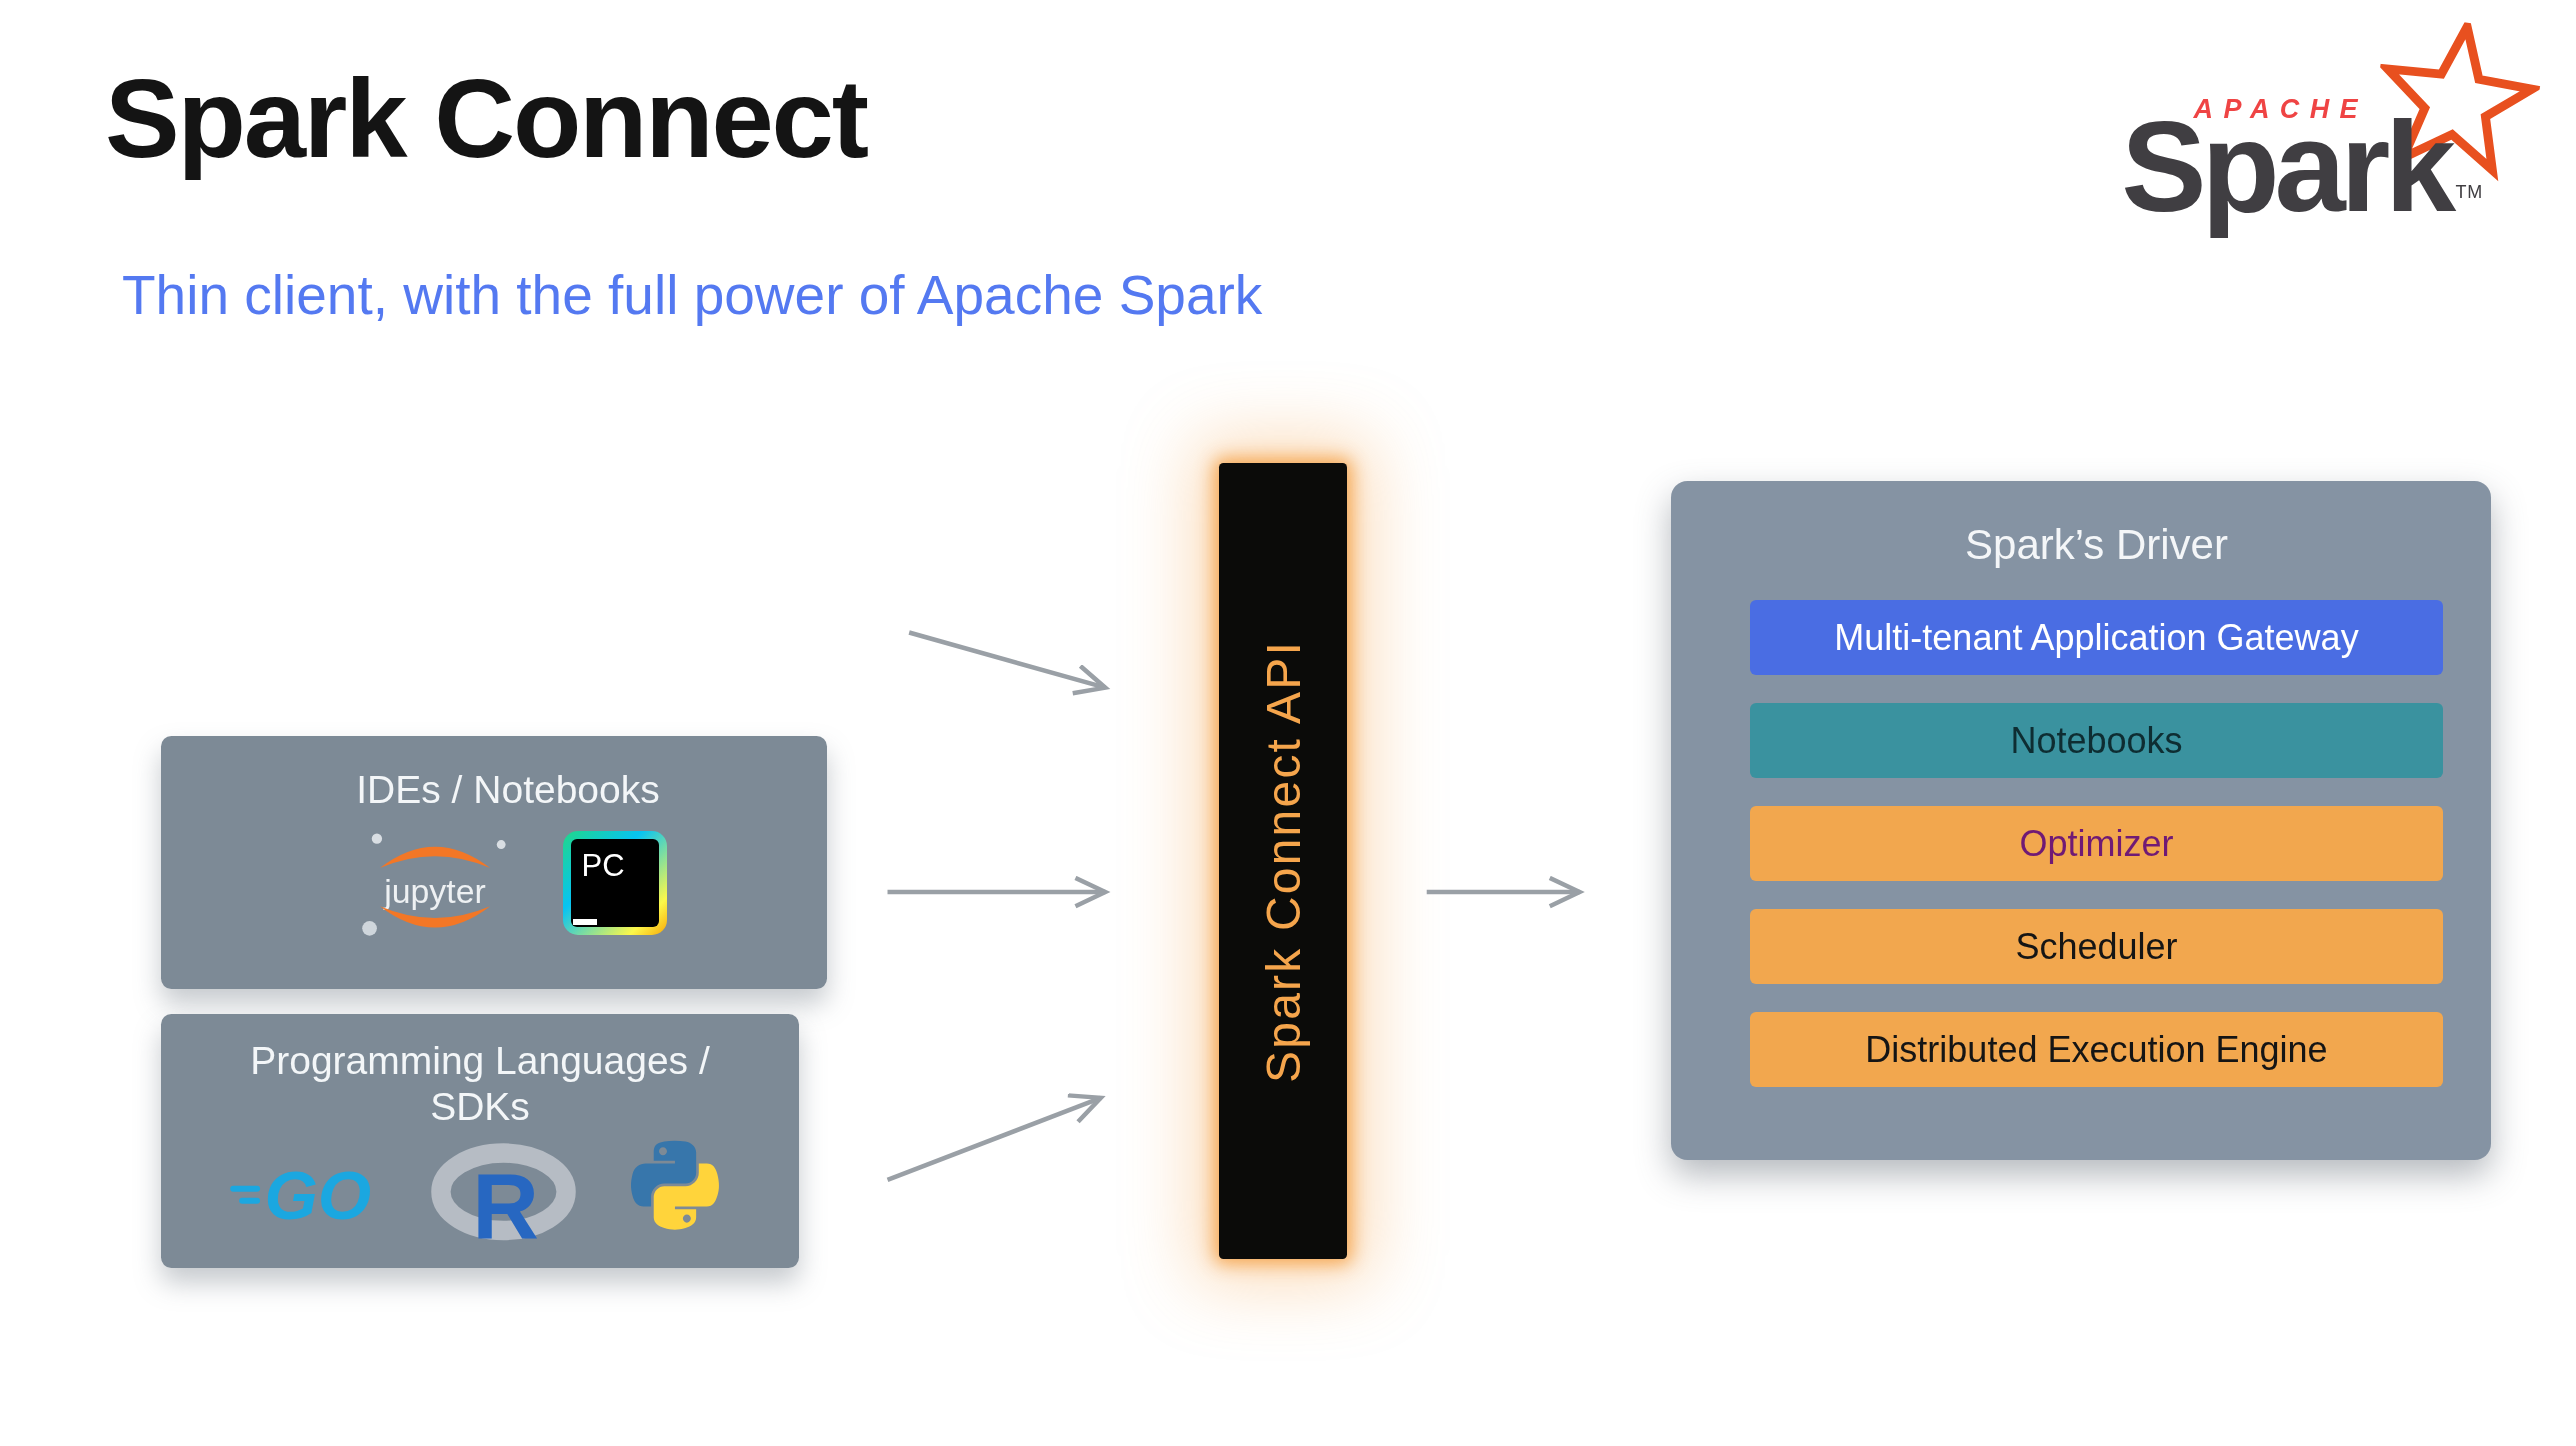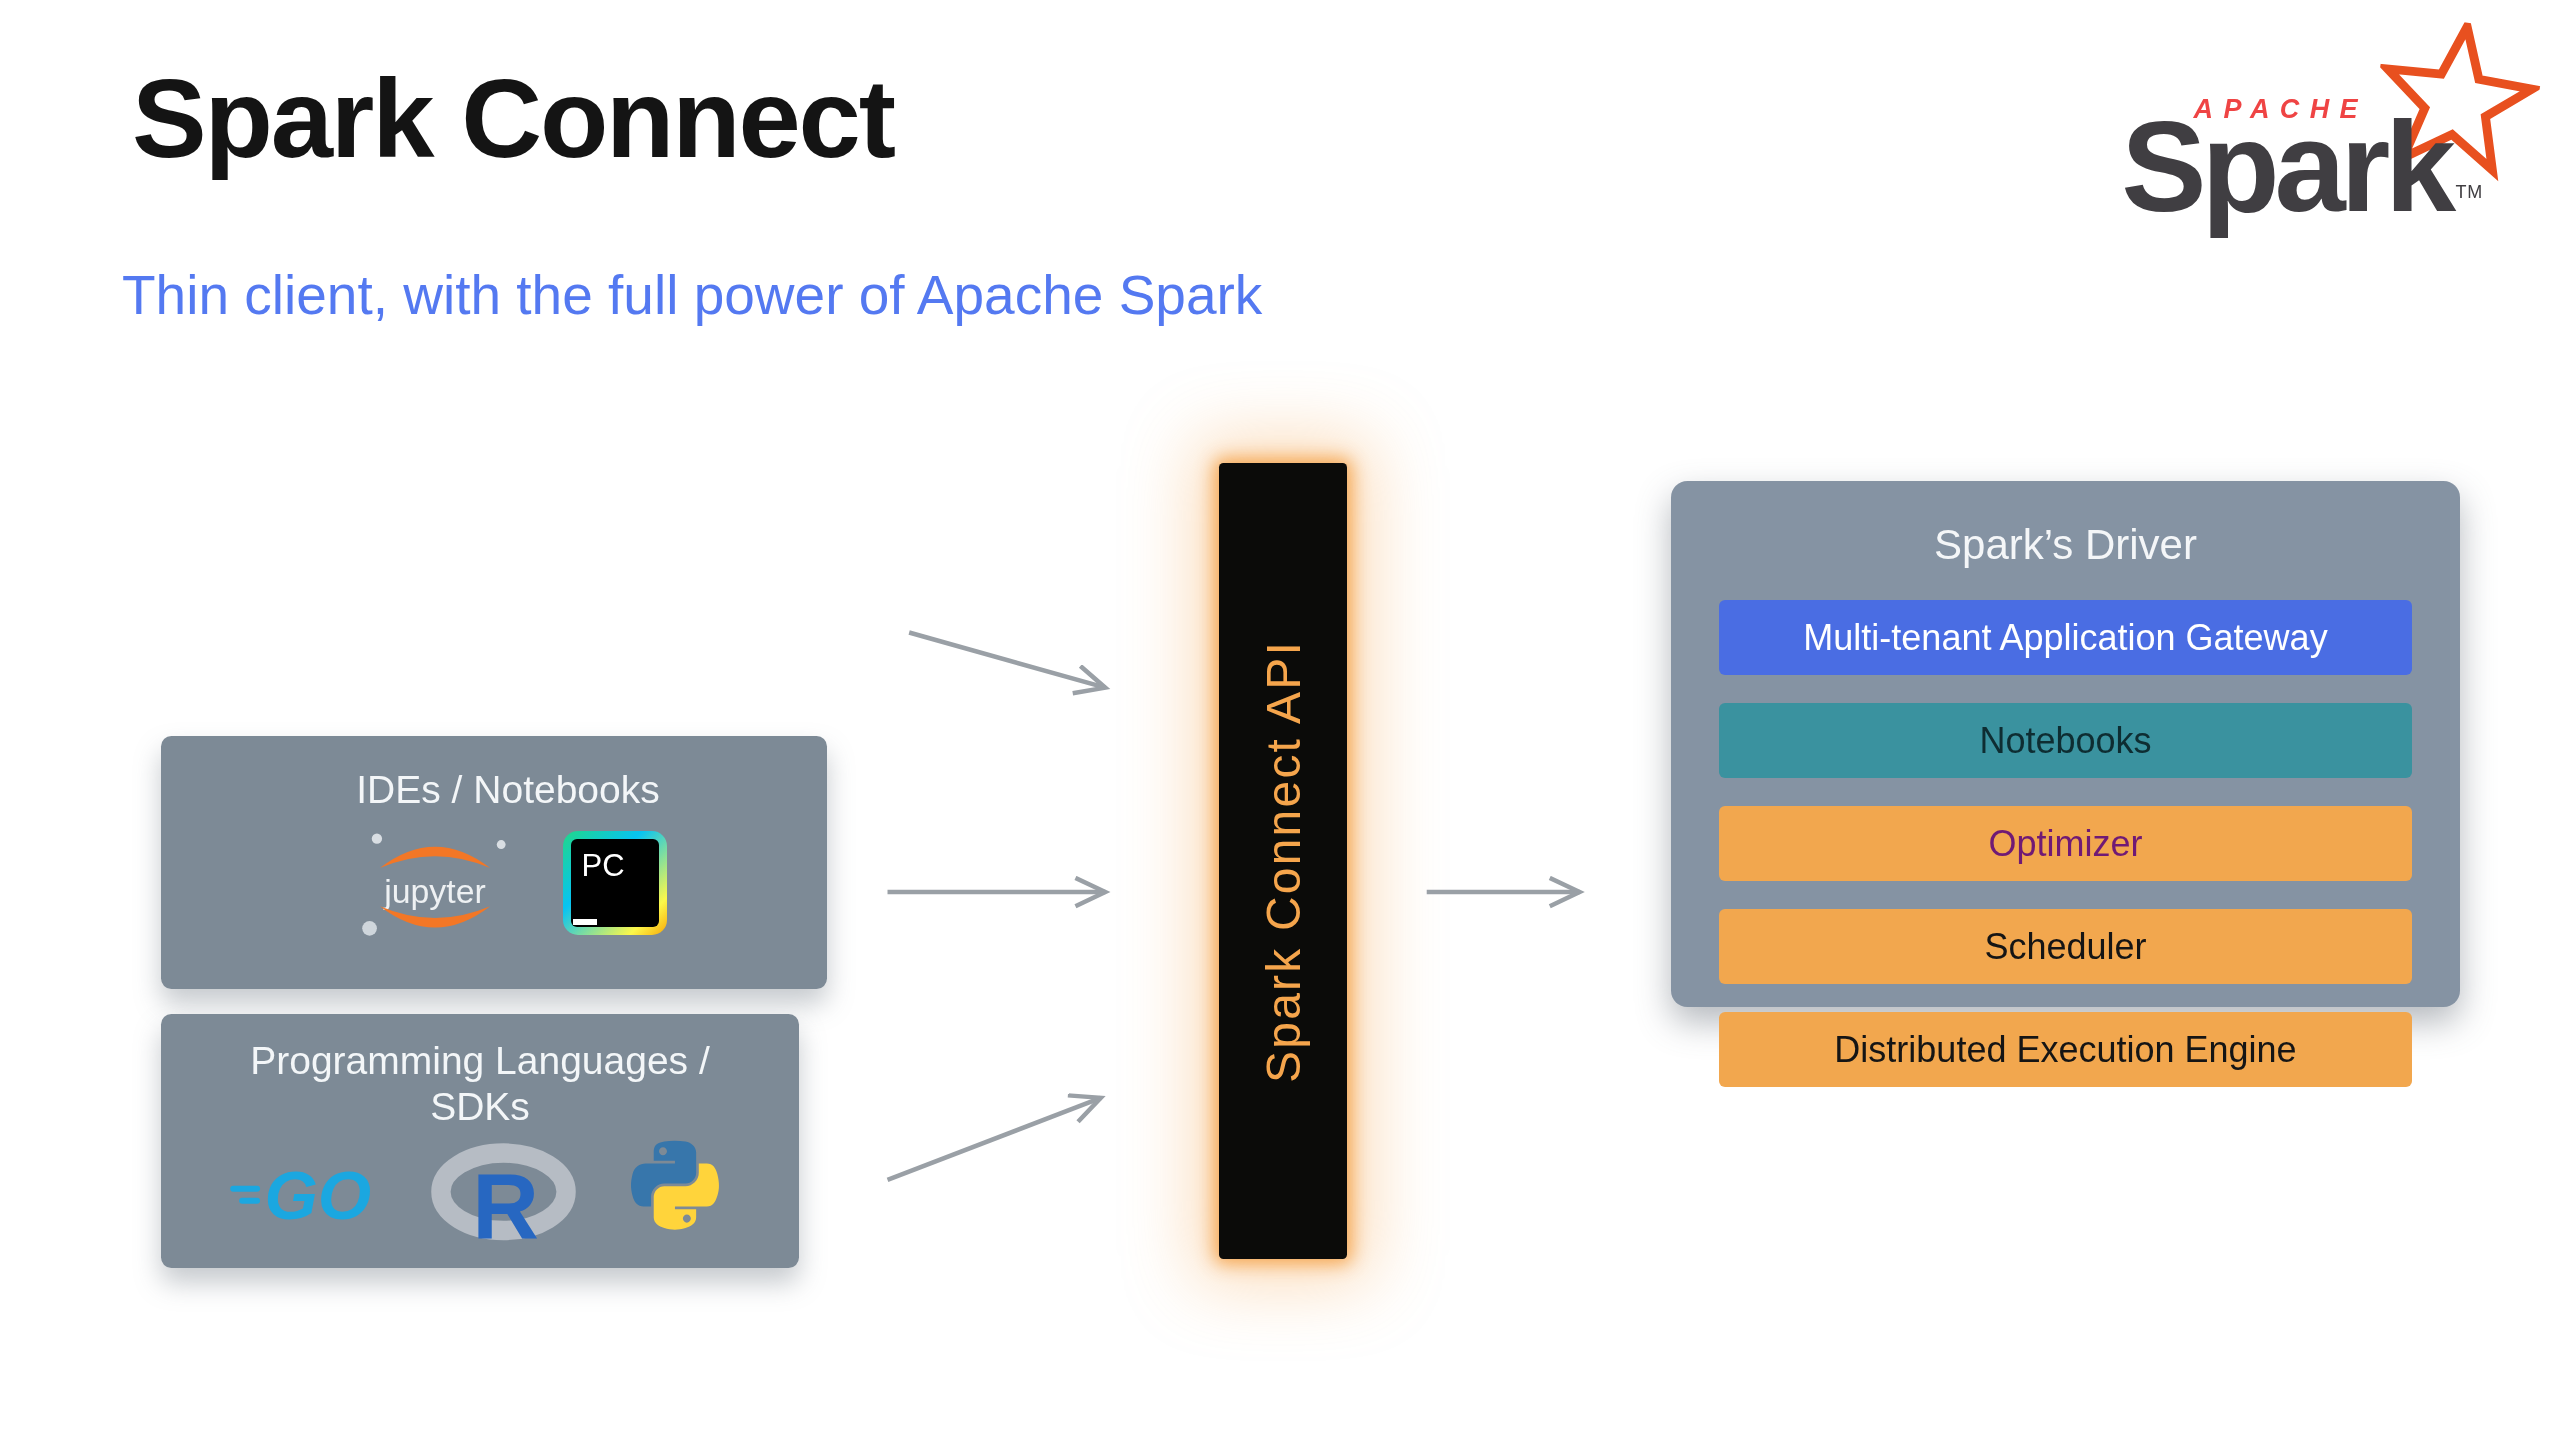--- a/index.html
+++ b/index.html
@@ -5,21 +5,21 @@
   html,body { margin:0; padding:0; }
   body {
     width:2576px; height:1447px; position:relative; overflow:hidden;
     background:#ffffff;
     font-family:"Liberation Sans","DejaVu Sans",sans-serif;
   }
   .slide { position:absolute; inset:0; }
 
   
   .title {
-    position:absolute; left:132px; top:54px; margin:0;
+    position:absolute; left:105px; top:54px; margin:0;
     font-size:112px; font-weight:700; letter-spacing:-2.2px; color:#141414;
   }
   .subtitle {
     position:absolute; left:122px; top:263px;
     font-size:55px; font-weight:400;
   }
 
   
   .spark-logo { position:absolute; right:33px; top:22.4px; width:447px; height:224px; }
   .spark-star { position:absolute; right:6px; top:0; }
@@ -74,22 +74,22 @@
   .connector-label {
     writing-mode:vertical-rl; transform:rotate(180deg);
     font-size:48px; font-weight:500; letter-spacing:2.2px; white-space:nowrap;
   }
 
   
   .arrows { position:absolute; left:0; top:0; pointer-events:none; }
 
   
   .driver {
-    position:absolute; left:1671px; top:481px; width:789px; height:526px;
-    border-radius:16.4px; box-shadow:0 15px 34px rgba(90,100,110,.45);
+    position:absolute; left:1671px; top:481px; width:789px; height:679px;
+    border-radius:16.4px; box-shadow:0 15px 34px rgba(90,100,110,.45);padding-left:31px;
   }
   .driver-title { text-align:center; margin-top:40px; font-size:42px; font-weight:500; color:#f4f6f8; }
   .layers { margin:31px 48px 0; display:flex; flex-direction:column; gap:28px; }
   .layer {
     height:75px; border-radius:6px;
     display:flex; align-items:center; justify-content:center;
     font-size:36px; font-weight:500;
   }
 </style>
 </head>

